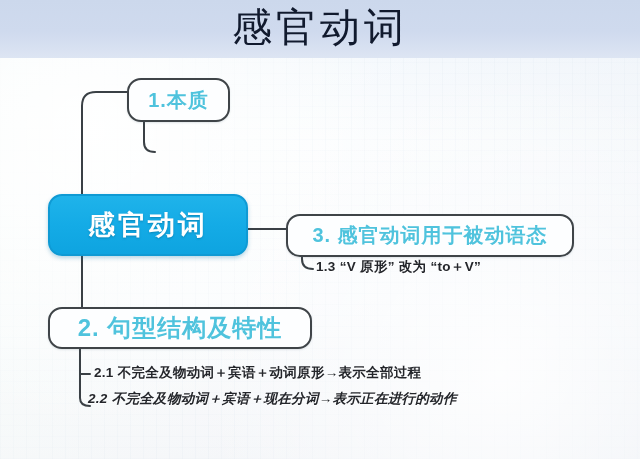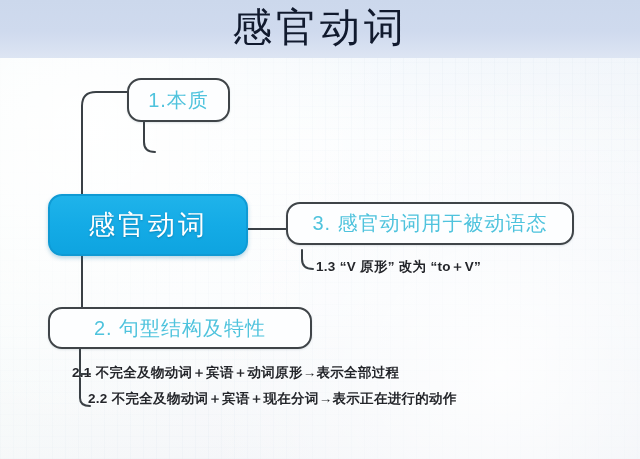--- a/index.html
+++ b/index.html
@@ -95,21 +95,21 @@
     box-sizing: border-box;
     background: #fdfeff;
     border: 2px solid #3f4448;
     border-radius: 14px;
     display: flex;
     align-items: center;
     justify-content: center;
     box-shadow: 0 1px 2px rgba(90,110,130,0.18);
   }
   .node-label {
-    font-weight: normal;
+    font-weight: bold;
     color: #4fc3dd;
     text-shadow: 0 1px 0 rgba(255,255,255,0.9);
     white-space: nowrap;
     letter-spacing: 1px;
   }
 
   #node-root {
     left: 48px;  top: 194px;
     width: 200px; height: 62px;
     background: linear-gradient(180deg, #1fb3ea 0%, #14abe6 50%, #0ea4e0 100%);
@@ -121,39 +121,39 @@
     color: #ffffff;
     font-size: 27px;
     letter-spacing: 3px;
     text-shadow: 0 1px 2px rgba(0,90,130,0.45);
   }
 
   #node-1 { left: 127px; top: 78px;  width: 103px; height: 44px; }
   #node-1 .node-label { font-size: 20px; }
 
   #node-2 { left: 48px;  top: 307px; width: 264px; height: 42px; }
-  #node-2 .node-label { font-size: 20px; }
-
-  #node-3 { left: 286px; top: 202px; width: 288px; height: 43px; }
+  #node-2 .node-label { font-size: 24px; }
+
+  #node-3 { left: 286px; top: 214px; width: 288px; height: 43px; }
   #node-3 .node-label { font-size: 20px; }
 
   
   .subitem {
     position: absolute;
     font-weight: bold;
     font-size: 13.5px;
     color: #24262b;
     white-space: nowrap;
     letter-spacing: 0.3px;
     text-shadow: 0 1px 0 rgba(255,255,255,0.85);
   }
   #sub-1-1 { left: 160px; top: 142px; }
   #sub-3-1 { left: 316px; top: 258px; }
-  #sub-2-1 { left: 72px;  top: 364px; text-align: right; }
-  #sub-2-2 { left: 88px;  top: 390px; }
+  #sub-2-1 { left: 94px;  top: 364px; text-align: right; }
+  #sub-2-2 { left: 88px;  top: 390px; font-style: italic; }
 </style>
 </head>
 <body>
 
 <div id="page">
 
   <div id="header">
     <div id="header-title">感官动词</div>
   </div>
 

